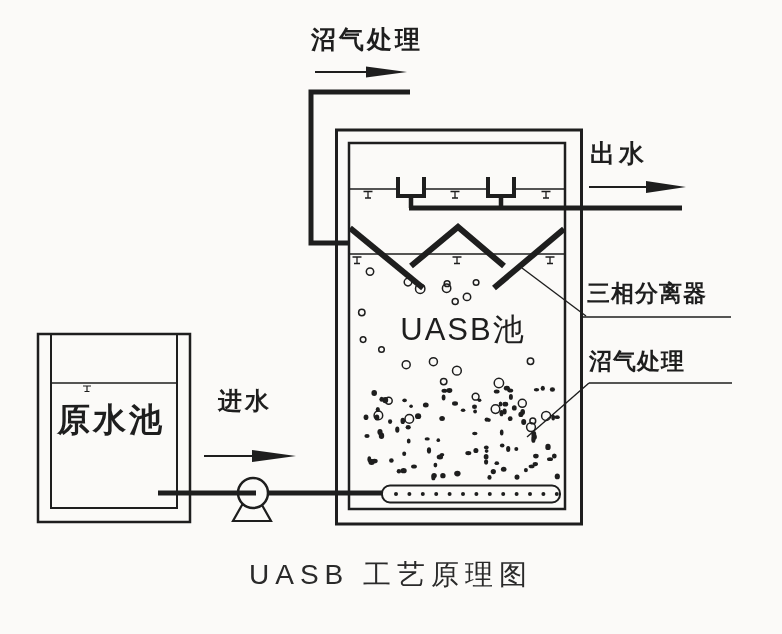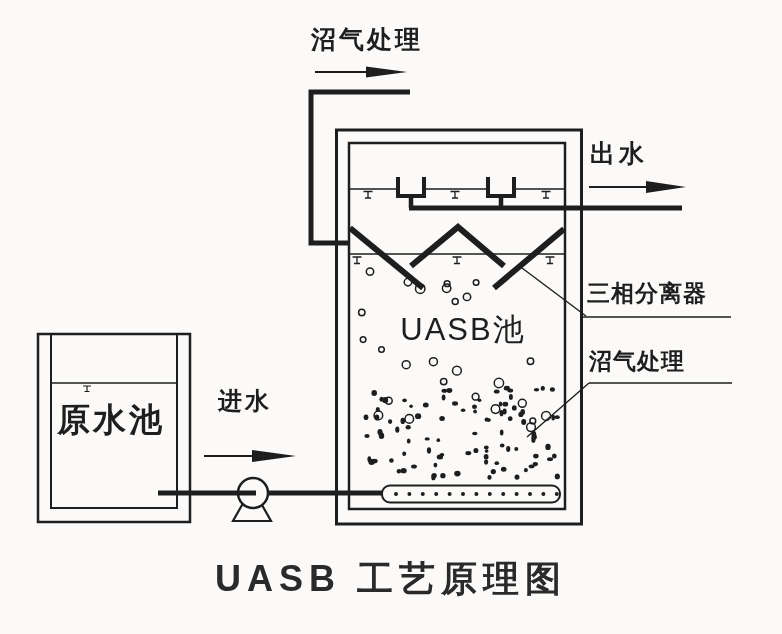--- a/index.html
+++ b/index.html
@@ -15,21 +15,21 @@
   .lbl{position:absolute;white-space:nowrap;color:#1e1e1e;line-height:1;}
   .lbl-biogas   {left:311px;top:27px; font-size:25px;letter-spacing:3px;font-weight:600;}
   .lbl-effluent {left:590px;top:141px;font-size:25px;letter-spacing:4px;font-weight:600;text-align:right;}
   .lbl-separator{left:587px;top:282px;font-size:23px;letter-spacing:1px;font-weight:700;}
   .lbl-sludge   {left:589px;top:350px;font-size:23px;letter-spacing:1px;font-weight:600;}
   .lbl-uasb     {left:463px;top:314px;font-size:31px;letter-spacing:2px;transform:translateX(-50%);}
   .lbl-rawwater {left:57px; top:403px;font-size:33px;letter-spacing:3px;font-weight:600;}
   .lbl-influent {left:218px;top:389px;font-size:24px;letter-spacing:3px;font-weight:600;}
   .lbl-title{
     left:0;top:561px;width:782px;text-align:center;
-    font-size:36px;letter-spacing:6px;color:#2a2a2a;font-weight:bold;
+    font-size:28px;letter-spacing:6px;color:#2a2a2a;
   }
 </style>
 </head>
 <body>
 
 <div id="stage">
 
   <svg id="diagram-svg" width="782" height="634" viewBox="0 0 782 634">
     <g stroke="#1e1e1e" fill="none">
 

